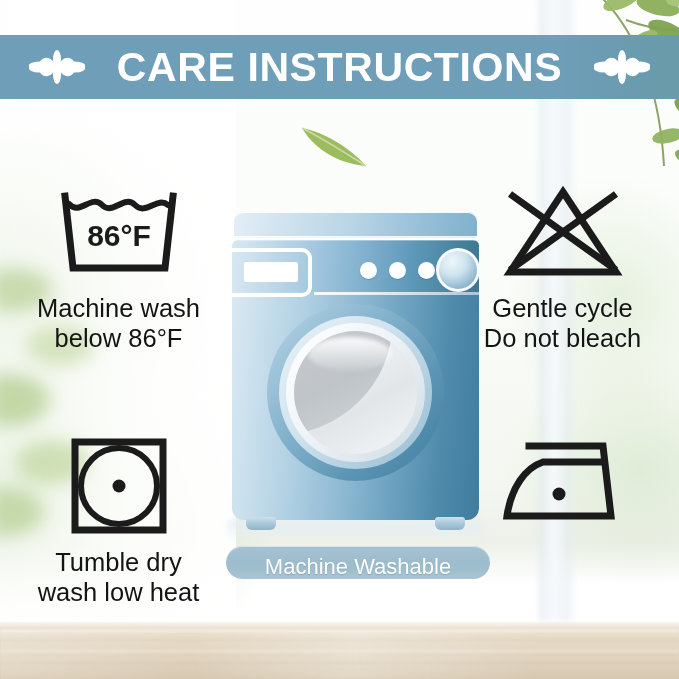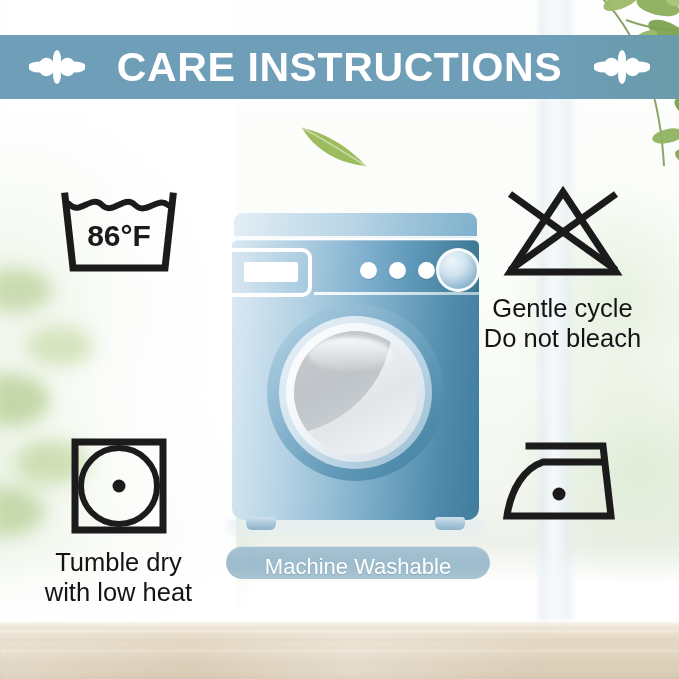--- a/index.html
+++ b/index.html
@@ -396,20 +396,22 @@
   </div>
 
   <div class="cell" id="cell-wash">
     <div class="cell-icon">
       <svg width="140" height="98" viewBox="0 0 140 98" class="sym">
         <path d="M16 14 L24 86 L116 86 L124 14" fill="none" stroke="#1b1b1b" stroke-width="7" stroke-linejoin="miter" stroke-linecap="square"></path>
         <path d="M20 22 C 31 34, 42 12, 53 23 C 64 34, 75 12, 86 23 C 97 34, 108 14, 119 23" fill="none" stroke="#1b1b1b" stroke-width="6" stroke-linecap="round"></path>
         <text x="70" y="64" text-anchor="middle" font-family="Liberation Sans, sans-serif" font-size="30" font-weight="bold" fill="#1b1b1b">86°F</text>
       </svg>
     </div>
+    <div class="cell-label">Machine wash
+below 86°F</div>
   </div>
 
   <div class="cell" id="cell-bleach">
     <div class="cell-icon">
       <svg width="142" height="100" viewBox="0 0 142 100" class="sym">
         <path d="M71 10 L124 90 L18 90 Z" fill="none" stroke="#1b1b1b" stroke-width="7" stroke-linejoin="miter"></path>
         <path d="M18 12 L124 88" stroke="#1b1b1b" stroke-width="7" stroke-linecap="butt"></path>
         <path d="M124 12 L18 88" stroke="#1b1b1b" stroke-width="7" stroke-linecap="butt"></path>
       </svg>
     </div>
@@ -419,21 +421,21 @@
 
   <div class="cell" id="cell-dry">
     <div class="cell-icon">
       <svg width="104" height="100" viewBox="0 0 104 100" class="sym">
         <rect x="8" y="6" width="88" height="88" fill="none" stroke="#1b1b1b" stroke-width="7"></rect>
         <circle cx="52" cy="50" r="38" fill="none" stroke="#1b1b1b" stroke-width="6"></circle>
         <circle cx="52" cy="50" r="6.5" fill="#1b1b1b"></circle>
       </svg>
     </div>
     <div class="cell-label">Tumble dry
-with low heat</div>
+wash low heat</div>
   </div>
 
   <div class="cell" id="cell-iron">
     <div class="cell-icon">
       <svg width="128" height="92" viewBox="0 0 128 92" class="sym">
         <path d="M30 10 L104 10 L112 80 L8 80 C 12 52, 26 32, 44 26 L100 26" fill="none" stroke="#1b1b1b" stroke-width="7" stroke-linejoin="miter" stroke-linecap="square"></path>
         <circle cx="60" cy="58" r="6.5" fill="#1b1b1b"></circle>
       </svg>
     </div>
   </div>

